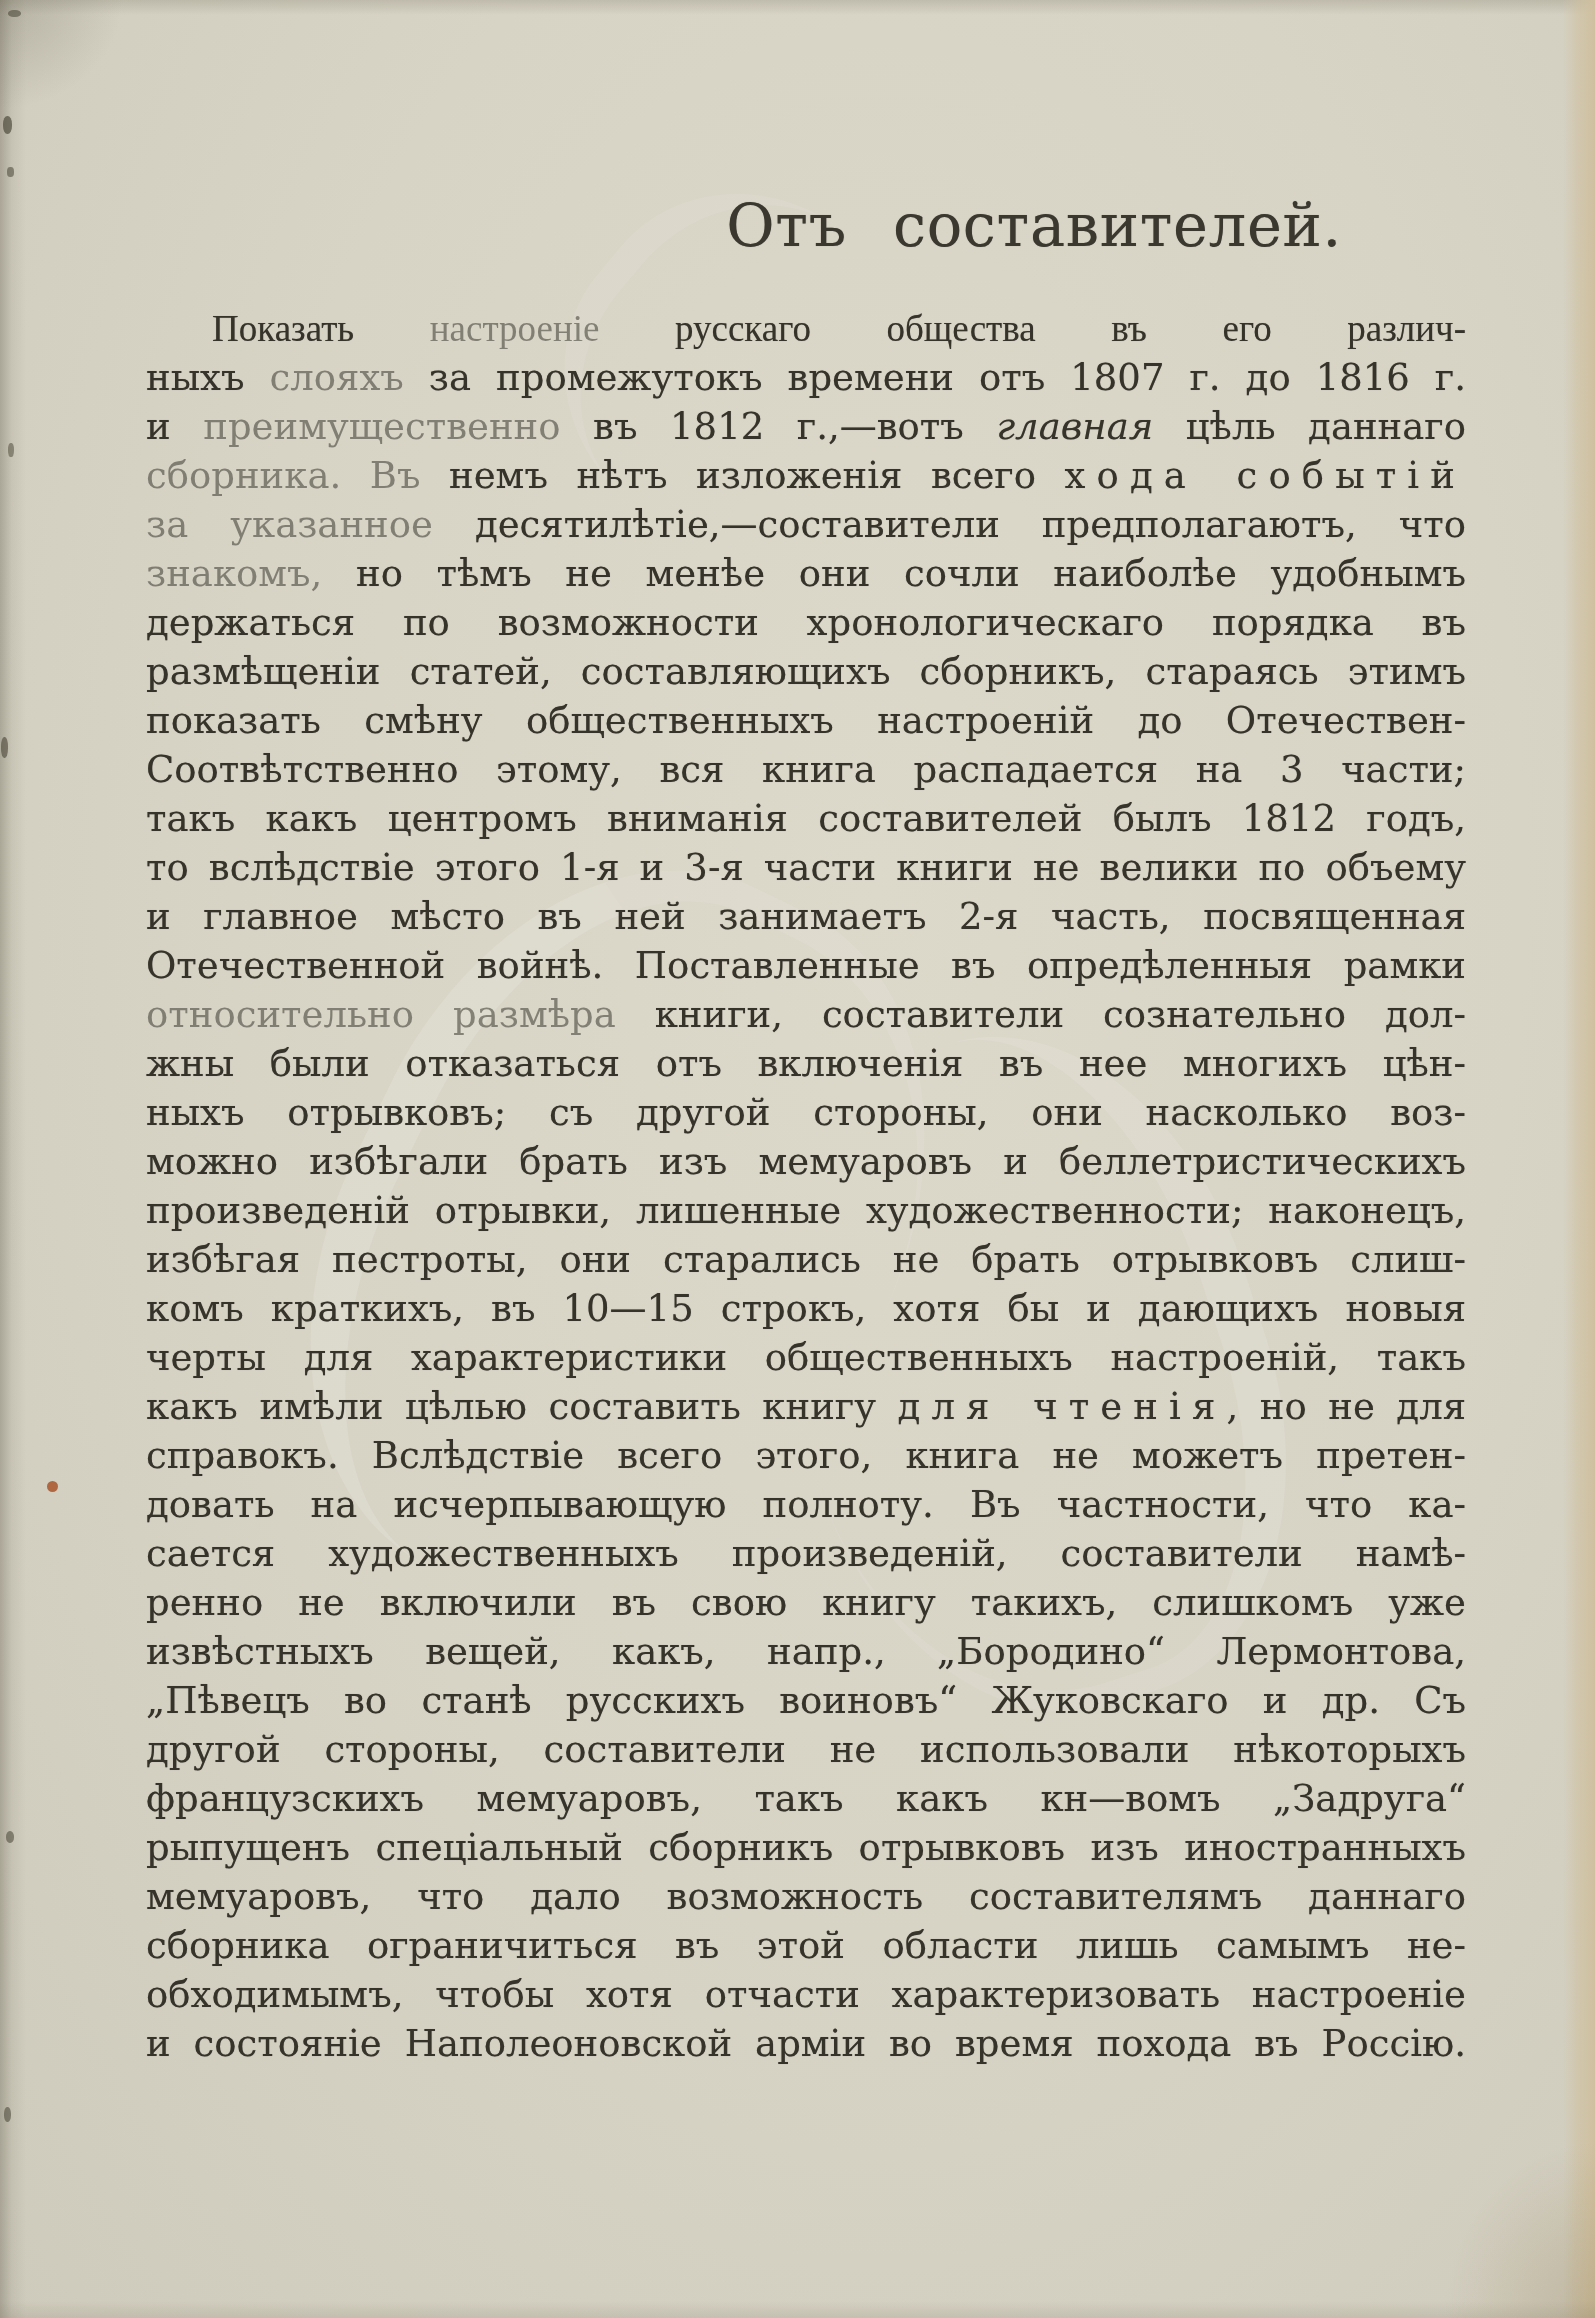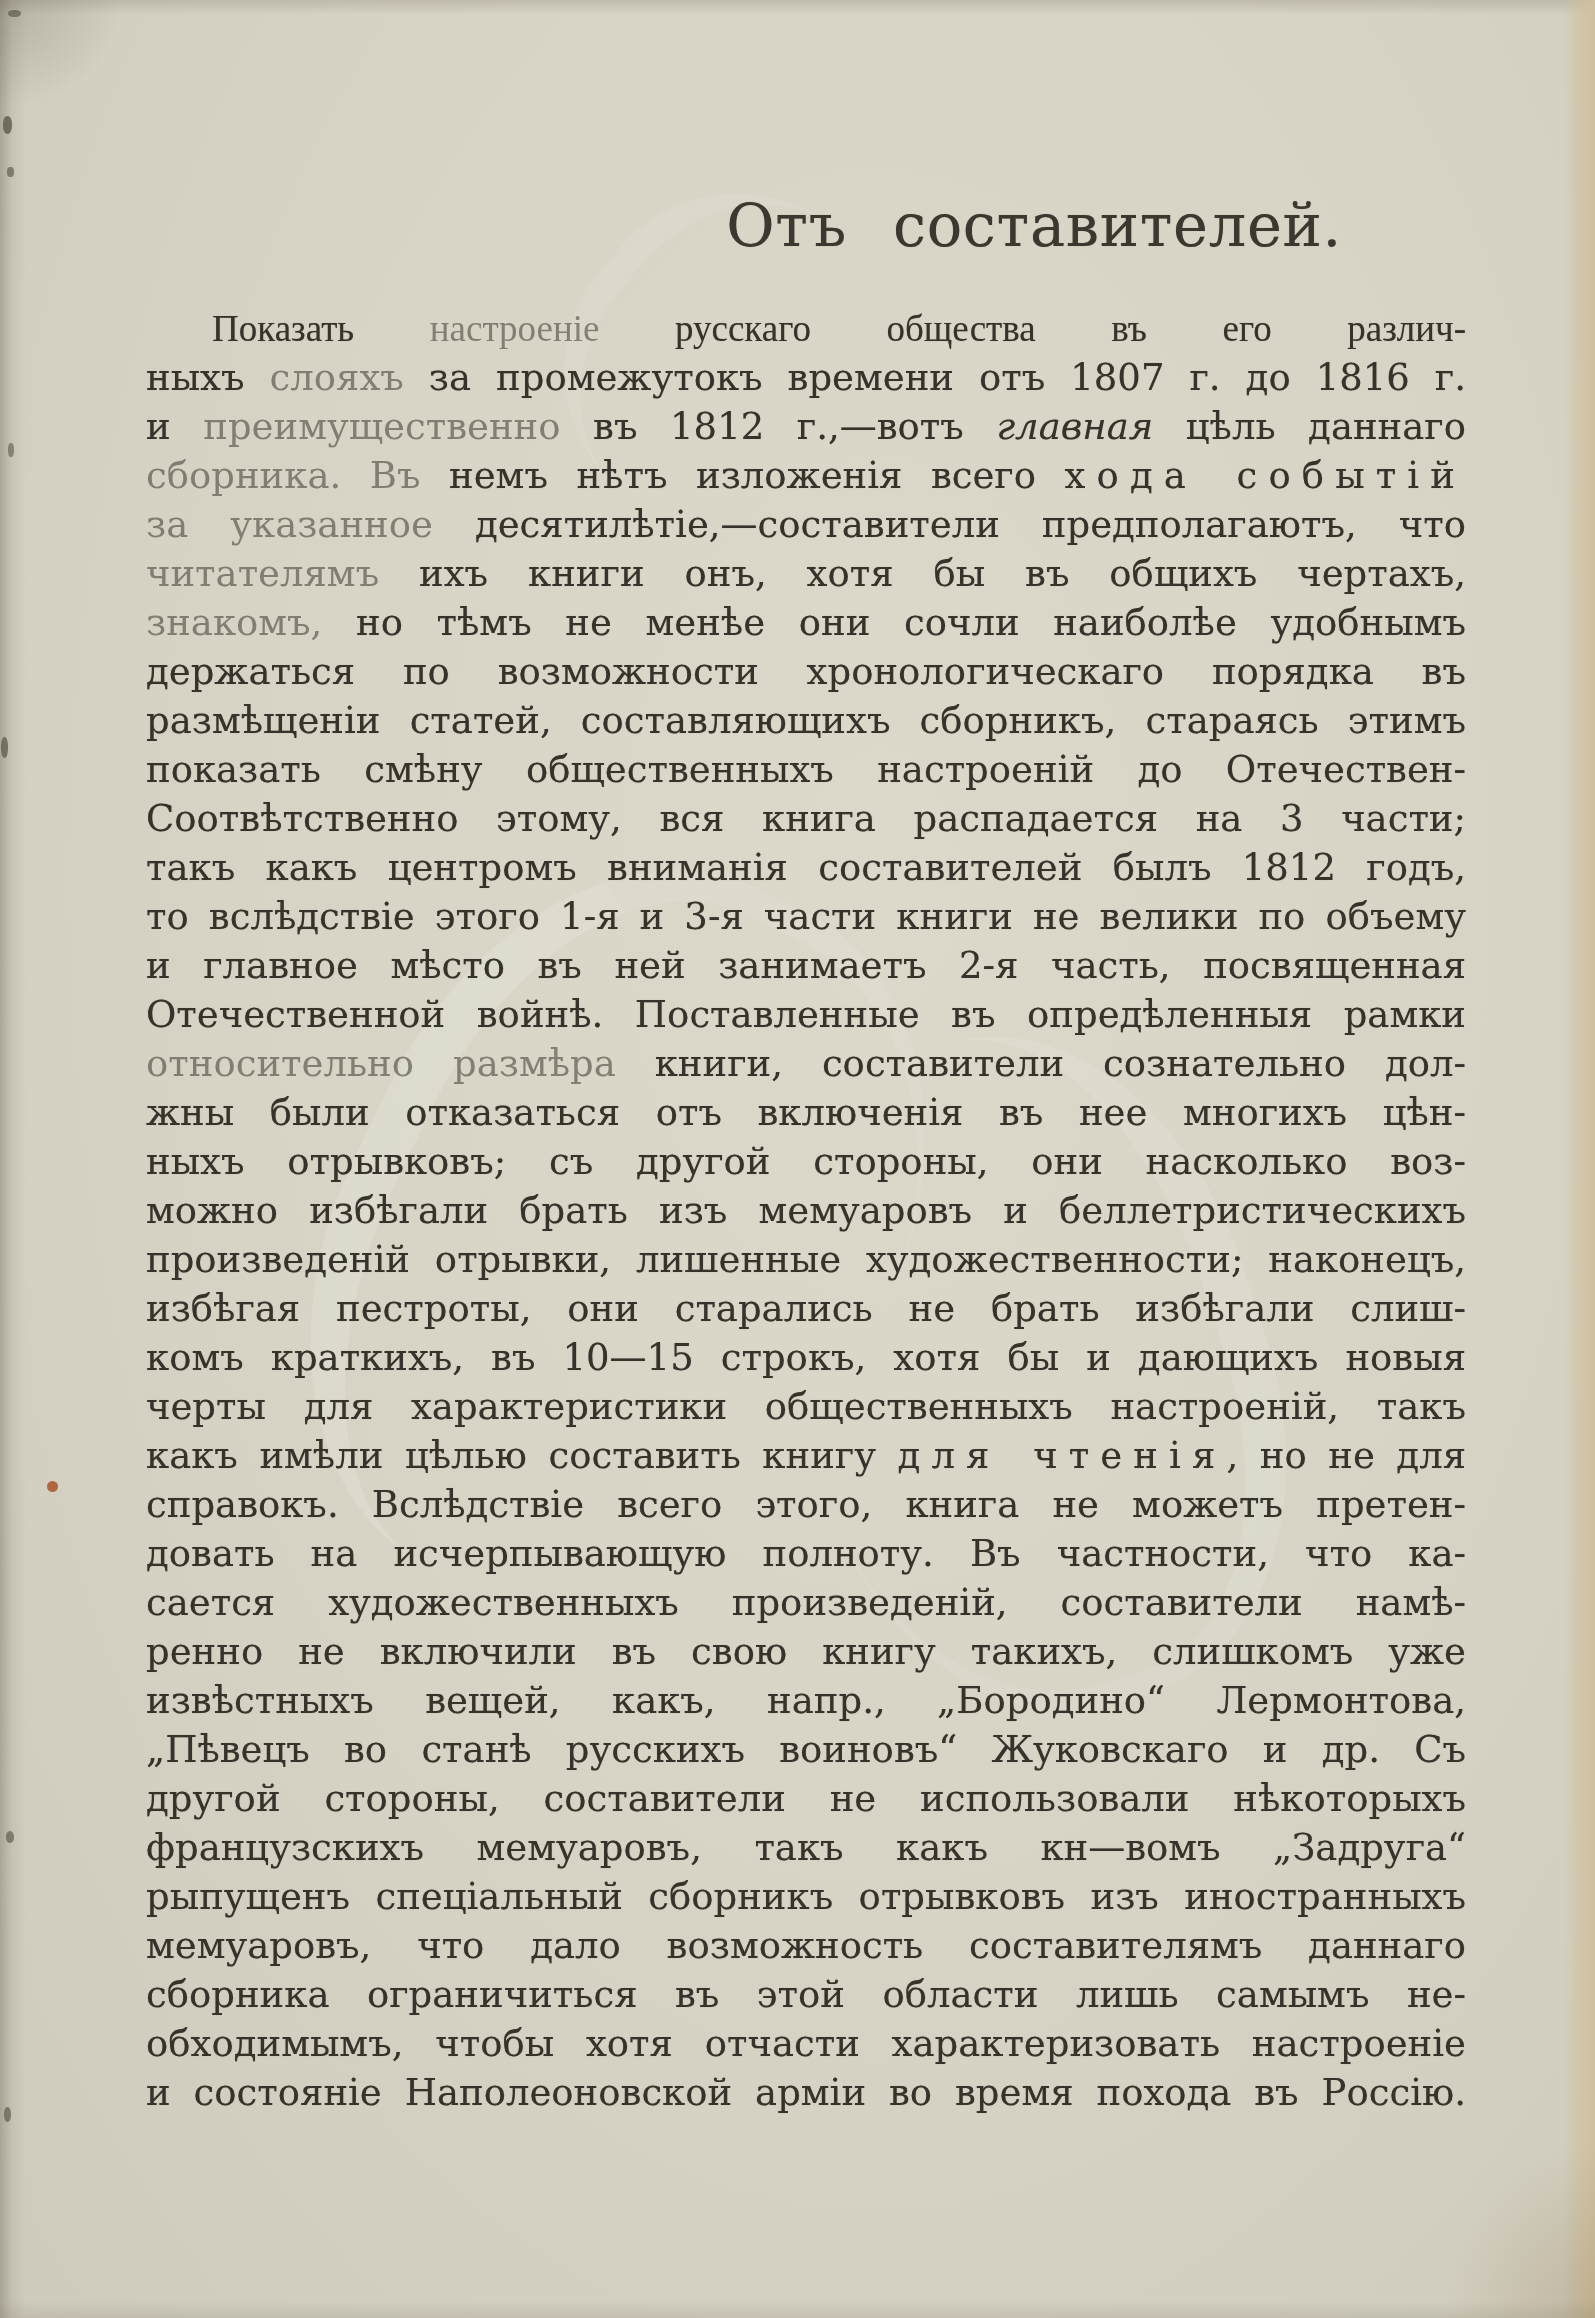--- a/index.html
+++ b/index.html
@@ -150,36 +150,35 @@
   <div class="speck speck-orange" style="left:47px; top:1481px; width:11px; height:11px; opacity:.85;"></div>
 
   <h1 class="title">Отъ составителей.</h1>
 
   <div class="text-block">
       <div class="line"><span>Показать </span><span class="faded">настроеніе</span><span> русскаго общества въ его различ-</span></div>
       <div class="line"><span>ныхъ </span><span class="faded">слояхъ</span><span> за промежутокъ времени отъ 1807 г. до 1816 г.</span></div>
       <div class="line"><span>и </span><span class="faded">преимущественно</span><span> въ 1812 г.,—вотъ </span><span class="italic">главная</span><span> цѣль даннаго</span></div>
       <div class="line"><span class="faded">сборника. Въ</span><span> немъ нѣтъ изложенія всего </span><span class="spaced">хода событій</span></div>
       <div class="line"><span class="faded">за указанное</span><span> десятилѣтіе,—составители предполагаютъ, что</span></div>
-      <div class="line"><span class="faded">читателямъ</span><span> ихъ книги онъ, хотя бы въ общихъ чертахъ,</span></div>
       <div class="line"><span class="faded">знакомъ,</span><span> но тѣмъ не менѣе они сочли наиболѣе удобнымъ</span></div>
       <div class="line"><span>держаться по возможности хронологическаго порядка въ</span></div>
       <div class="line"><span>размѣщеніи статей, составляющихъ сборникъ, стараясь этимъ</span></div>
       <div class="line"><span>показать смѣну общественныхъ настроеній до Отечествен-</span></div>
       <div class="line"><span>Соотвѣтственно этому, вся книга распадается на 3 части;</span></div>
       <div class="line"><span>такъ какъ центромъ вниманія составителей былъ 1812 годъ,</span></div>
       <div class="line"><span>то вслѣдствіе этого 1-я и 3-я части книги не велики по объему</span></div>
       <div class="line"><span>и главное мѣсто въ ней занимаетъ 2-я часть, посвященная</span></div>
       <div class="line"><span>Отечественной войнѣ. Поставленные въ опредѣленныя рамки</span></div>
       <div class="line"><span class="faded">относительно размѣра</span><span> книги, составители сознательно дол-</span></div>
       <div class="line"><span>жны были отказаться отъ включенія въ нее многихъ цѣн-</span></div>
       <div class="line"><span>ныхъ отрывковъ; съ другой стороны, они насколько воз-</span></div>
       <div class="line"><span>можно избѣгали брать изъ мемуаровъ и беллетристическихъ</span></div>
       <div class="line"><span>произведеній отрывки, лишенные художественности; наконецъ,</span></div>
-      <div class="line"><span>избѣгая пестроты, они старались не брать избѣгали слиш-</span></div>
+      <div class="line"><span>избѣгая пестроты, они старались не брать отрывковъ слиш-</span></div>
       <div class="line"><span>комъ краткихъ, въ 10—15 строкъ, хотя бы и дающихъ новыя</span></div>
       <div class="line"><span>черты для характеристики общественныхъ настроеній, такъ</span></div>
       <div class="line"><span>какъ имѣли цѣлью составить книгу </span><span class="spaced">для чтенія</span><span>, но не для</span></div>
       <div class="line"><span>справокъ. Вслѣдствіе всего этого, книга не можетъ претен-</span></div>
       <div class="line"><span>довать на исчерпывающую полноту. Въ частности, что ка-</span></div>
       <div class="line"><span>сается художественныхъ произведеній, составители намѣ-</span></div>
       <div class="line"><span>ренно не включили въ свою книгу такихъ, слишкомъ уже</span></div>
       <div class="line"><span>извѣстныхъ вещей, какъ, напр., „Бородино“ Лермонтова,</span></div>
       <div class="line"><span>„Пѣвецъ во станѣ русскихъ воиновъ“ Жуковскаго и др. Съ</span></div>
       <div class="line"><span>другой стороны, составители не использовали нѣкоторыхъ</span></div>

